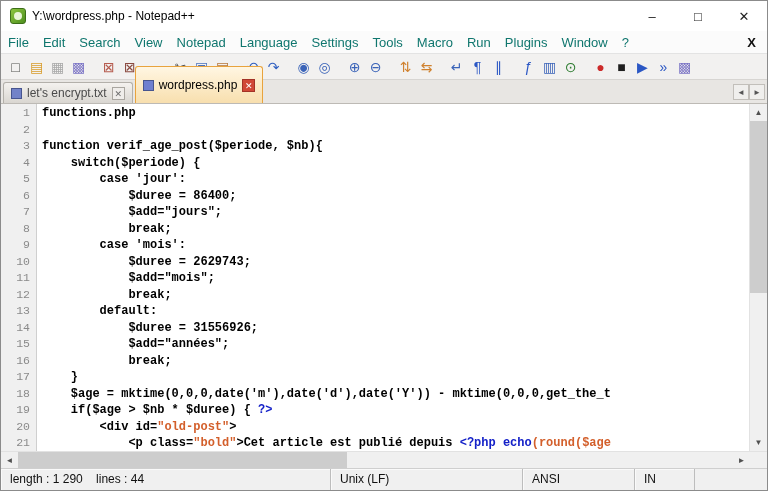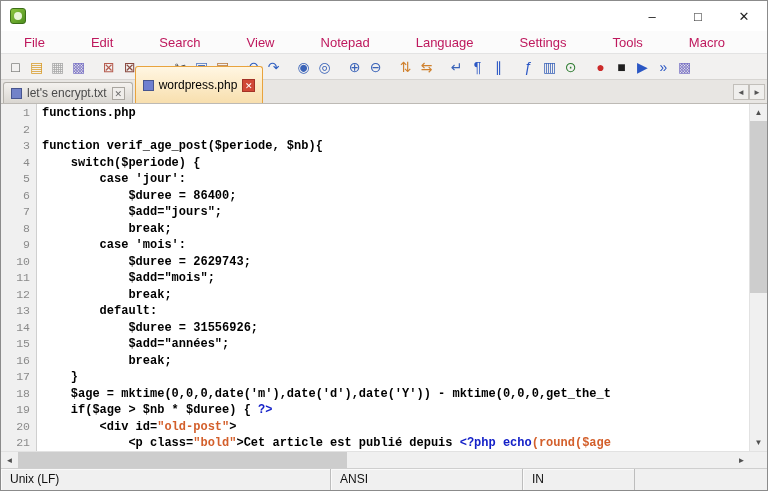--- a/index.html
+++ b/index.html
@@ -17,21 +17,21 @@
   .app-icon::after { content:""; position:absolute; left:3px; top:3px; width:8px; height:8px;
               border-radius:50%; background:#e9f5d8; }
   .title-text { font-size:12px; color:#000; }
   .controls { margin-left:auto; display:flex; height:100%; }
   .ctrl { width:46px; display:flex; align-items:center; justify-content:center;
           font-size:13px; color:#222; }
 
   
   .menubar { height:22px; flex:0 0 22px; display:flex; align-items:center; background:#fbfbfb; }
   #menu-items { display:flex; }
-  .menu-item { padding:2px 23px; font-size:13px; color:#be185d; white-space:nowrap; }
+  .menu-item { padding:2px 7px; font-size:13px; color:#0f766e; white-space:nowrap; }
   .menubar-close { margin-left:auto; padding:0 11px; font-size:13px; font-weight:bold; color:#111; }
 
   
   .toolbar { height:27px; flex:0 0 27px; background:#f2f1f0; display:flex; align-items:center;
              padding-left:4px; border-top:1px solid #e3e3e3; border-bottom:1px solid #d7d5d2; }
   .tb-group { display:flex; margin-right:9px; }
   .tbi { width:21px; height:21px; display:flex; align-items:center; justify-content:center;
          font-size:14px; line-height:1; cursor:default; }
 
   
@@ -91,20 +91,21 @@
   .sb-sec:nth-child(4){ width:60px; }
   .sb-sec:nth-child(5){ flex:1; border-right:none; }
 </style>
 </head>
 <body>
 
 <div class="window">
 
   <div class="titlebar">
     <span class="app-icon"></span>
+    <span class="title-text">Y:\wordpress.php - Notepad++</span>
     <div class="controls">
       <span class="ctrl">–</span>
       <span class="ctrl">□</span>
       <span class="ctrl">✕</span>
     </div>
   </div>
 
   <div class="menubar">
     <span id="menu-items">
         <span class="menu-item">File</span>
@@ -232,18 +233,19 @@
   <div class="hscroll">
     <span class="arrow">◄</span>
     <div class="track">
       <div class="thumb"></div>
     </div>
     <span class="arrow">►</span>
     <div class="corner"></div>
   </div>
 
   <div class="statusbar" id="statusbar">
+      <div class="sb-sec">length : 1 290    lines : 44</div>
       <div class="sb-sec">Unix (LF)</div>
       <div class="sb-sec">ANSI</div>
       <div class="sb-sec">IN</div>
     </div>
 
 </div>
 
 </body></html>

